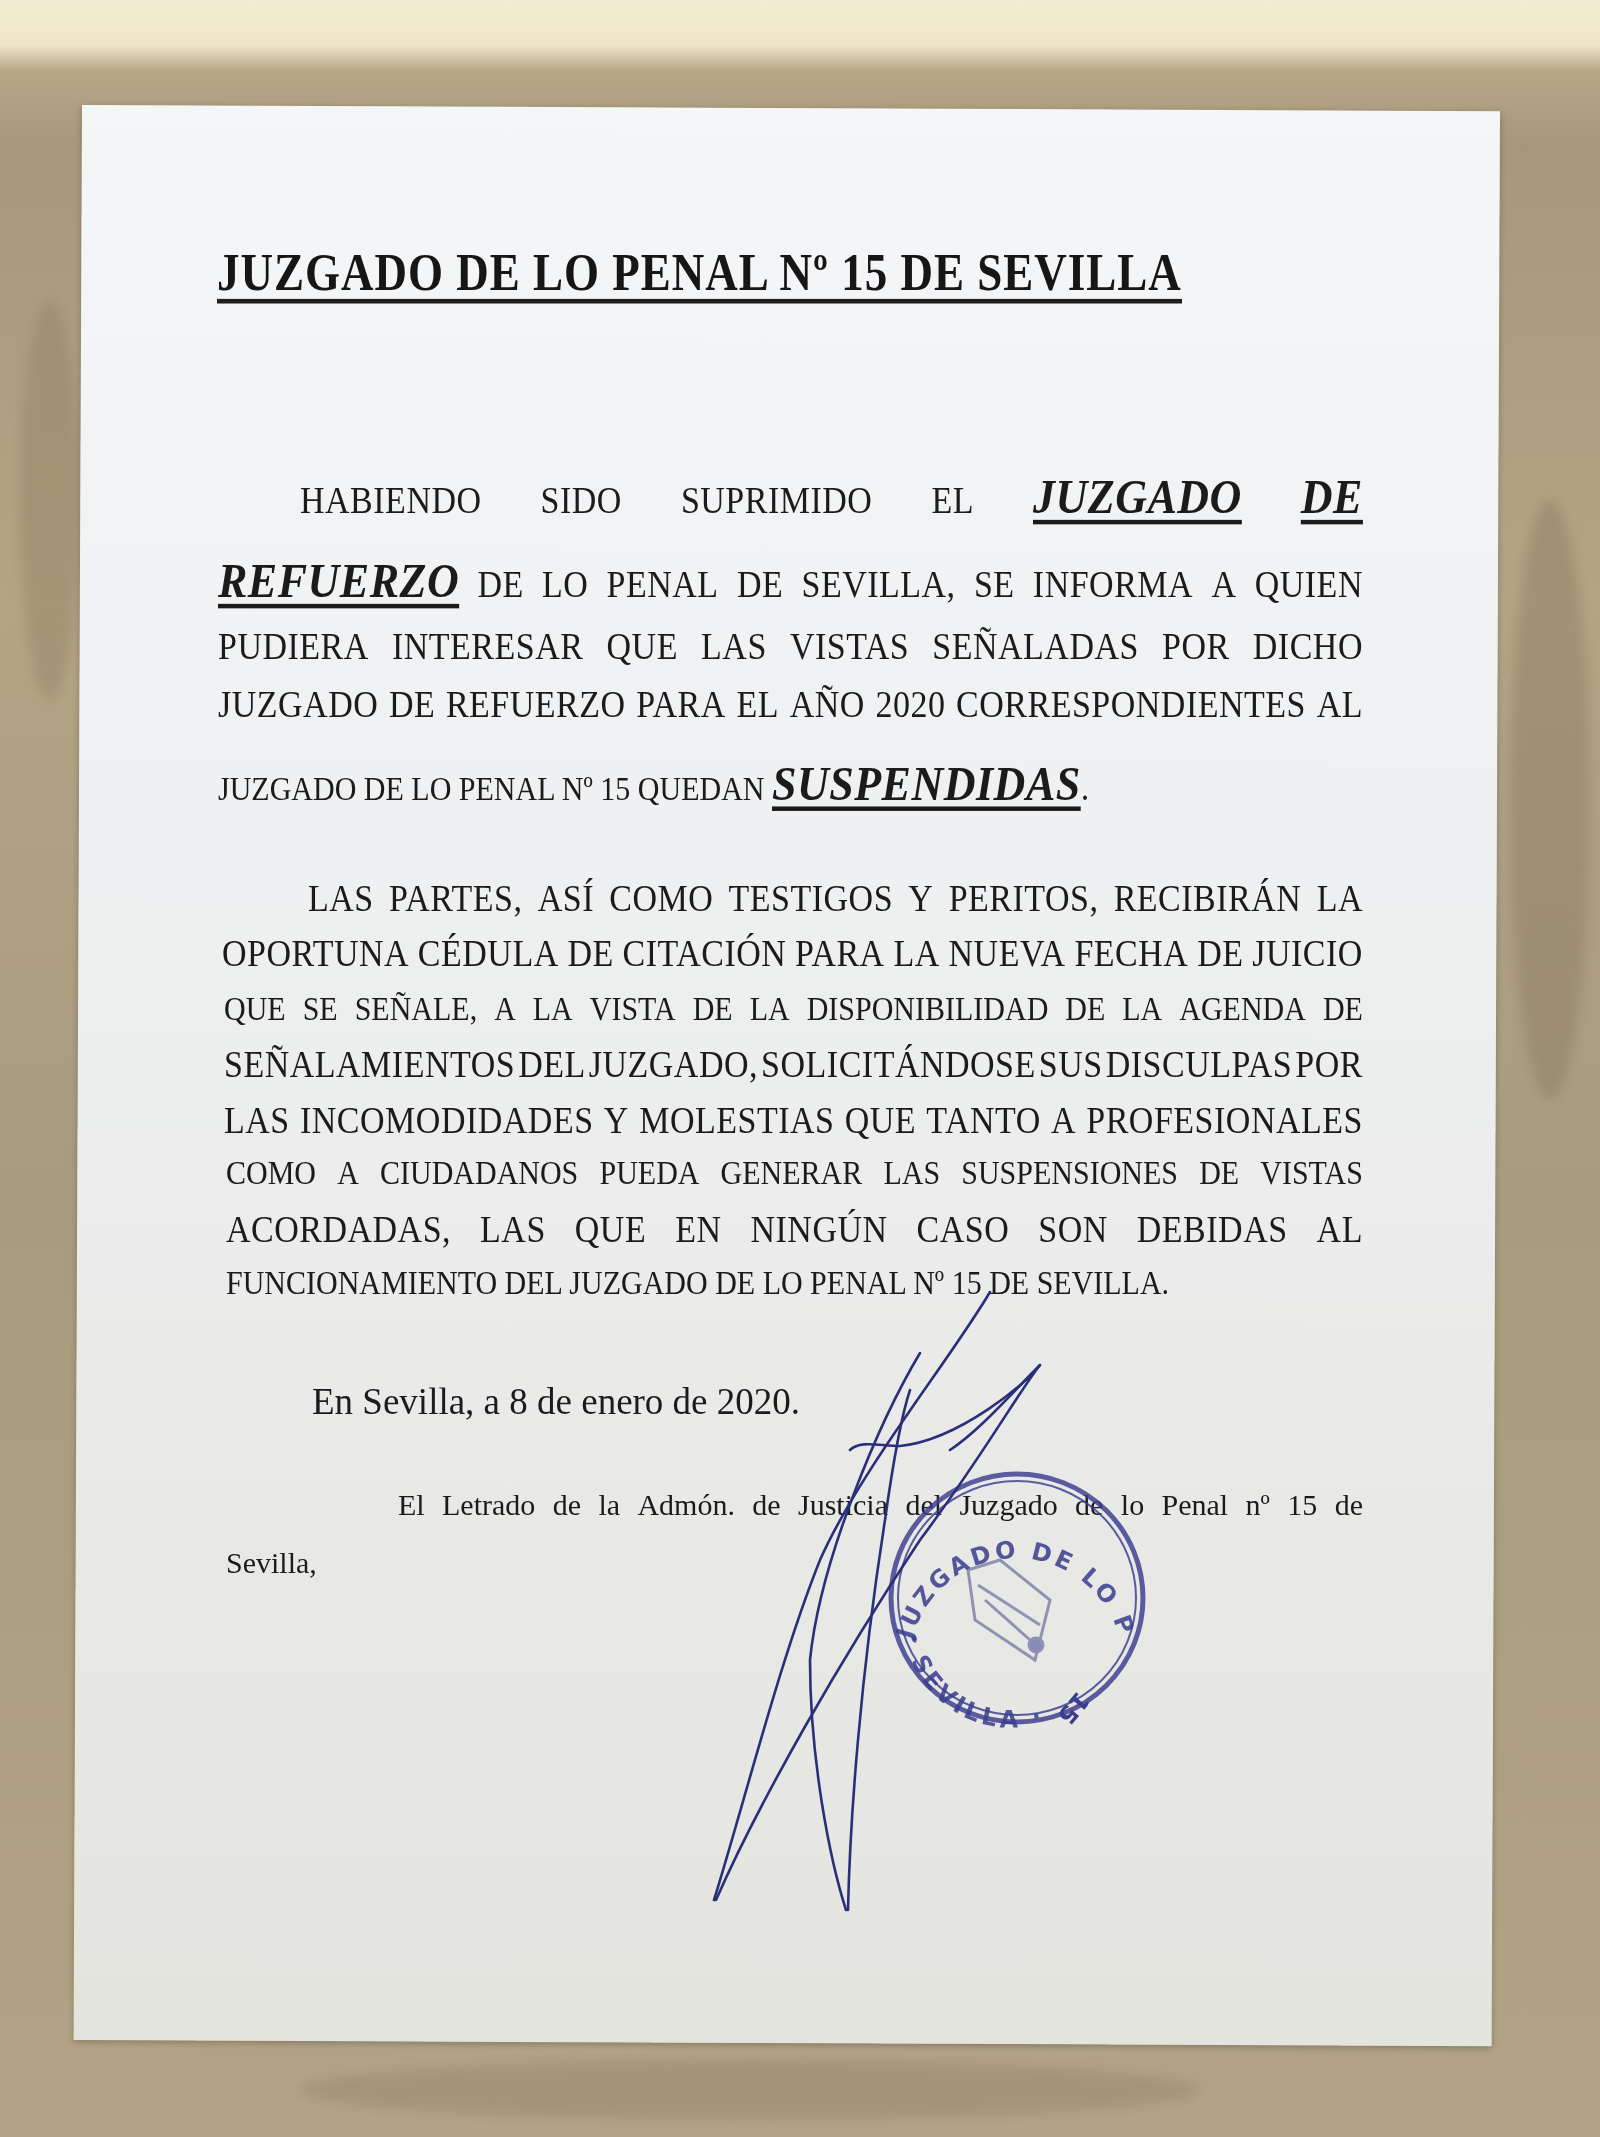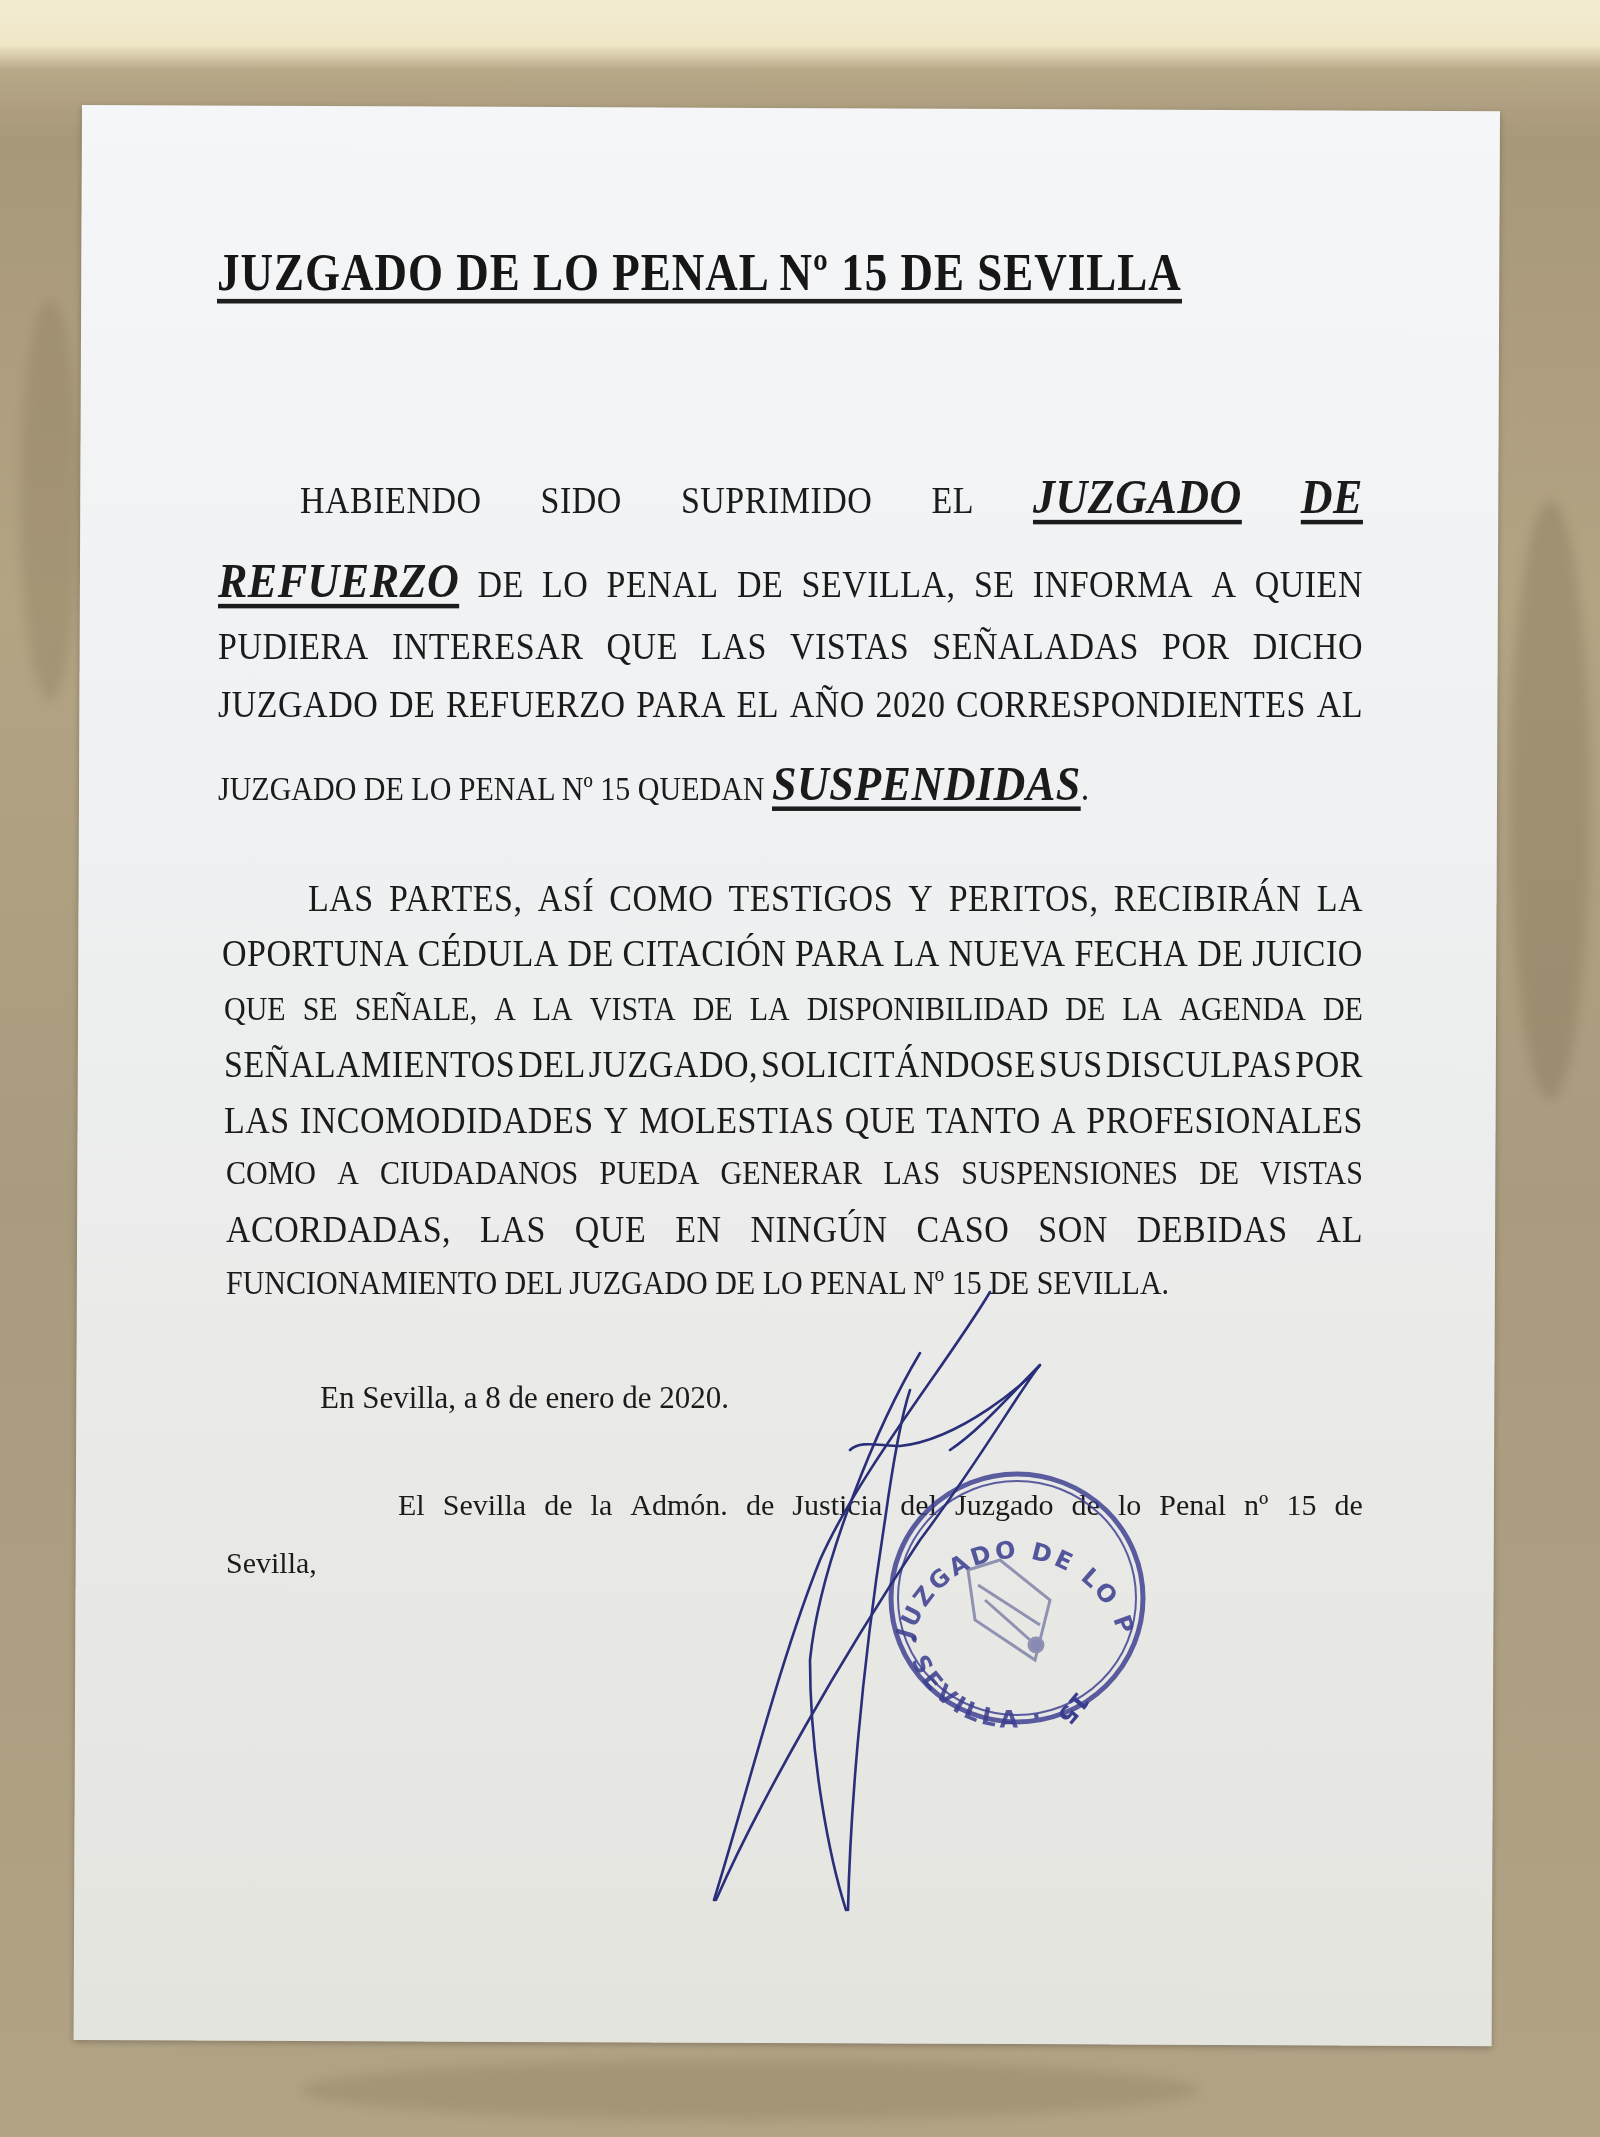--- a/index.html
+++ b/index.html
@@ -156,25 +156,25 @@
   <span>NINGÚN</span>
   <span>CASO</span>
   <span>SON</span>
   <span>DEBIDAS</span>
   <span>AL</span>
 </div>
 <div class="line small" style="top:1266px;left:226px;">
   <span>FUNCIONAMIENTO DEL JUZGADO DE LO PENAL Nº 15 DE SEVILLA.</span>
 </div>
 
-<div class="line" style="top:1380px;left:320px;font-size:31px;letter-spacing:0;transform:none;">En Sevilla, a 8 de enero de 2020.</div>
+<div class="line" style="top:1380px;left:312px;font-size:37px;letter-spacing:0;transform:none;">En Sevilla, a 8 de enero de 2020.</div>
 
 <div class="line just" style="top:1488px;left:398px;width:965px;font-size:30px;letter-spacing:0;transform:none;">
   <span>El</span>
-  <span>Sevilla</span>
+  <span>Letrado</span>
   <span>de</span>
   <span>la</span>
   <span>Admón.</span>
   <span>de</span>
   <span>Justicia</span>
   <span>del</span>
   <span>Juzgado</span>
   <span>de</span>
   <span>lo</span>
   <span>Penal</span>

